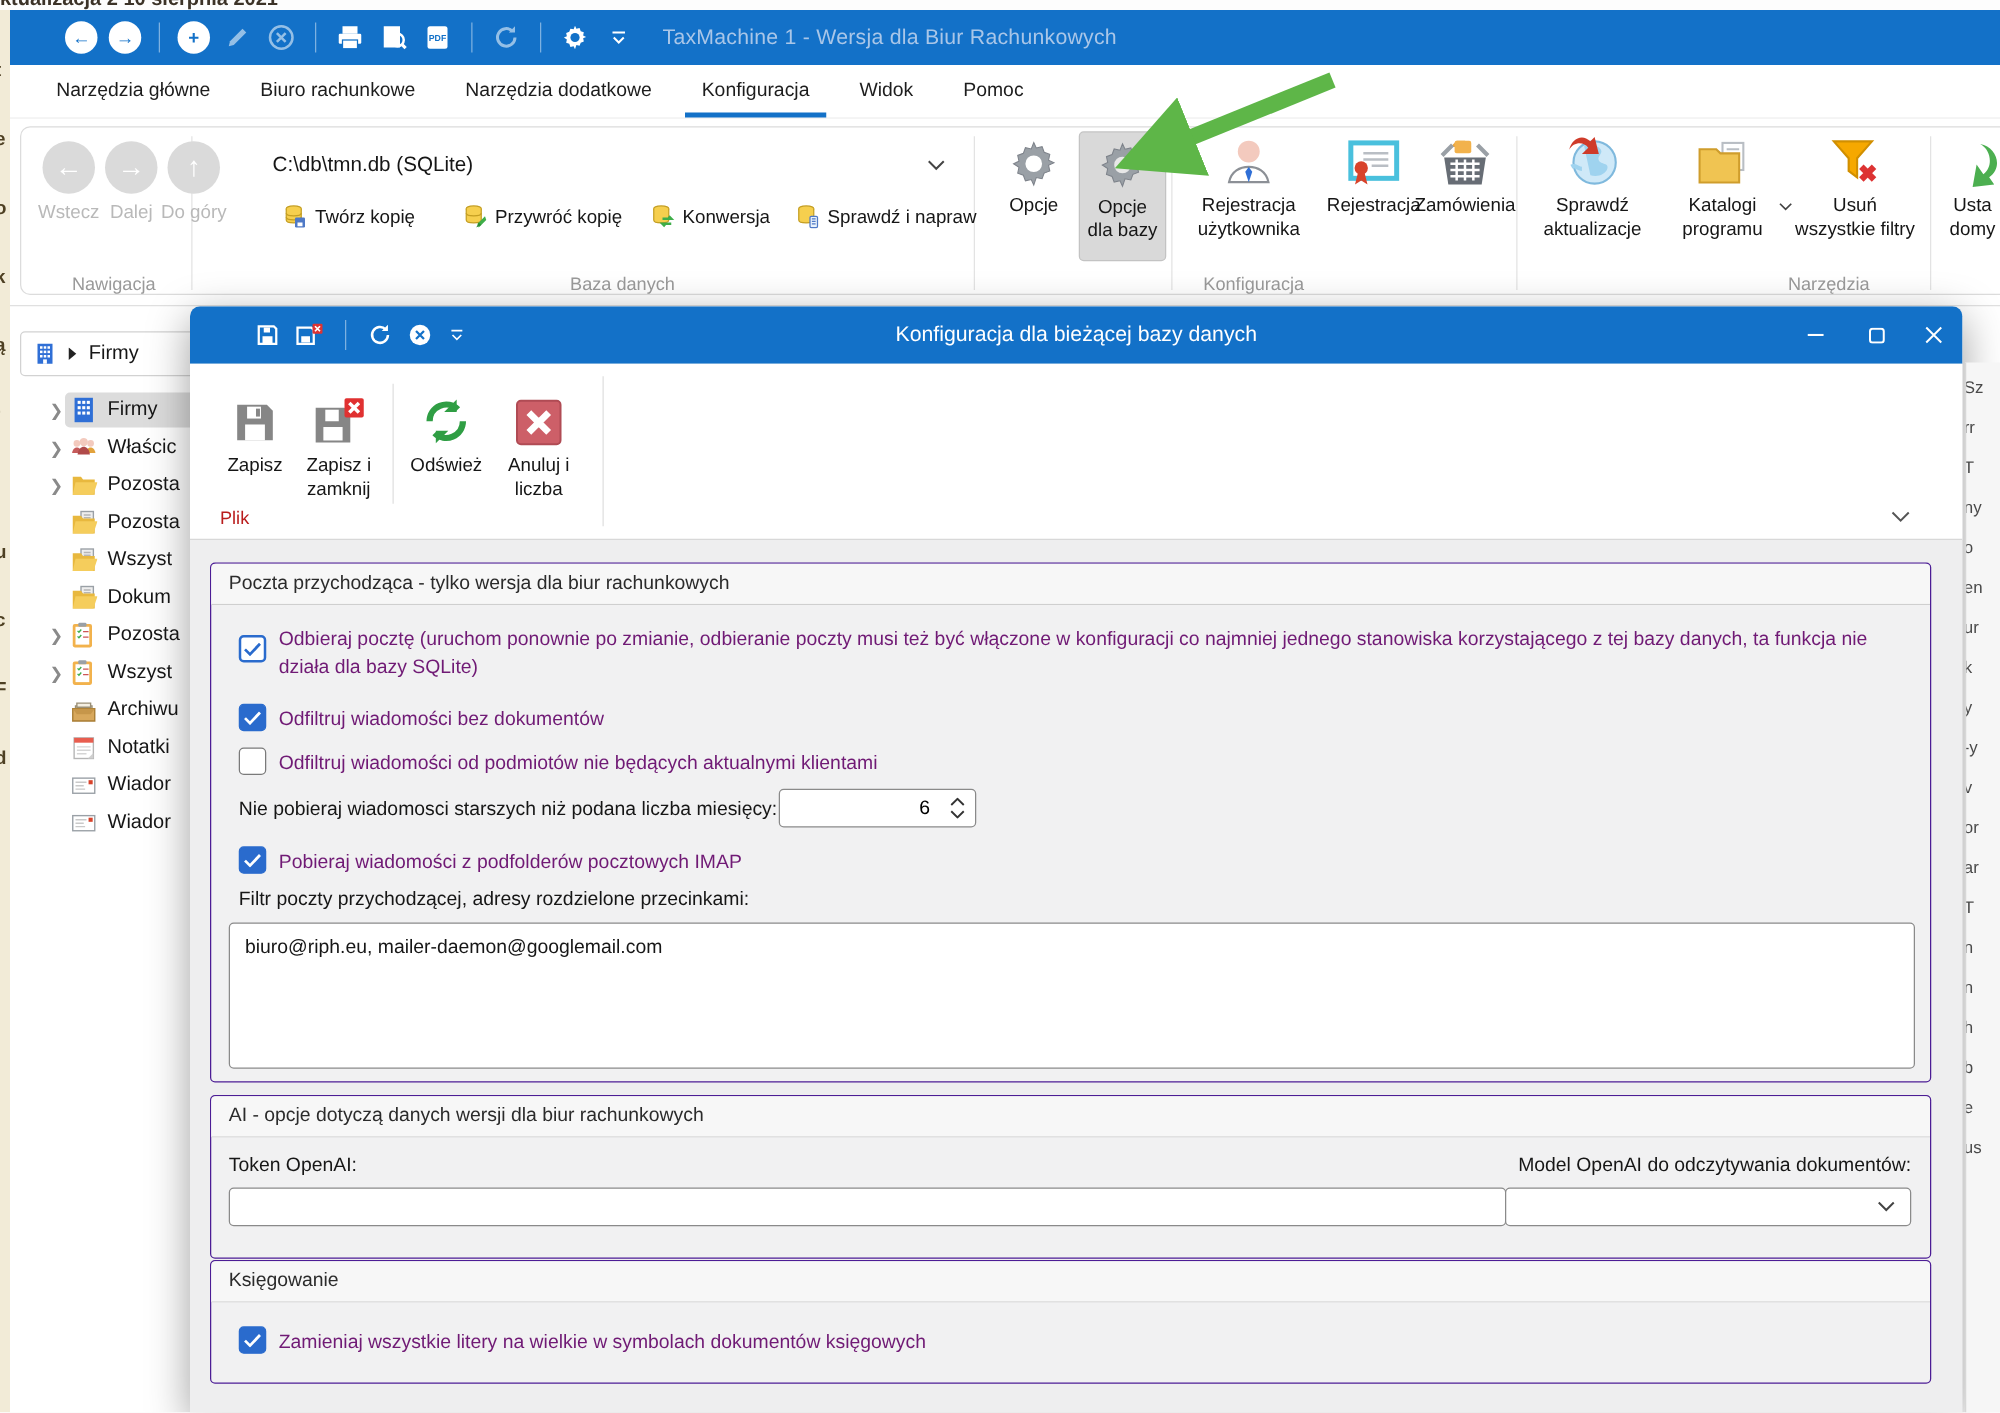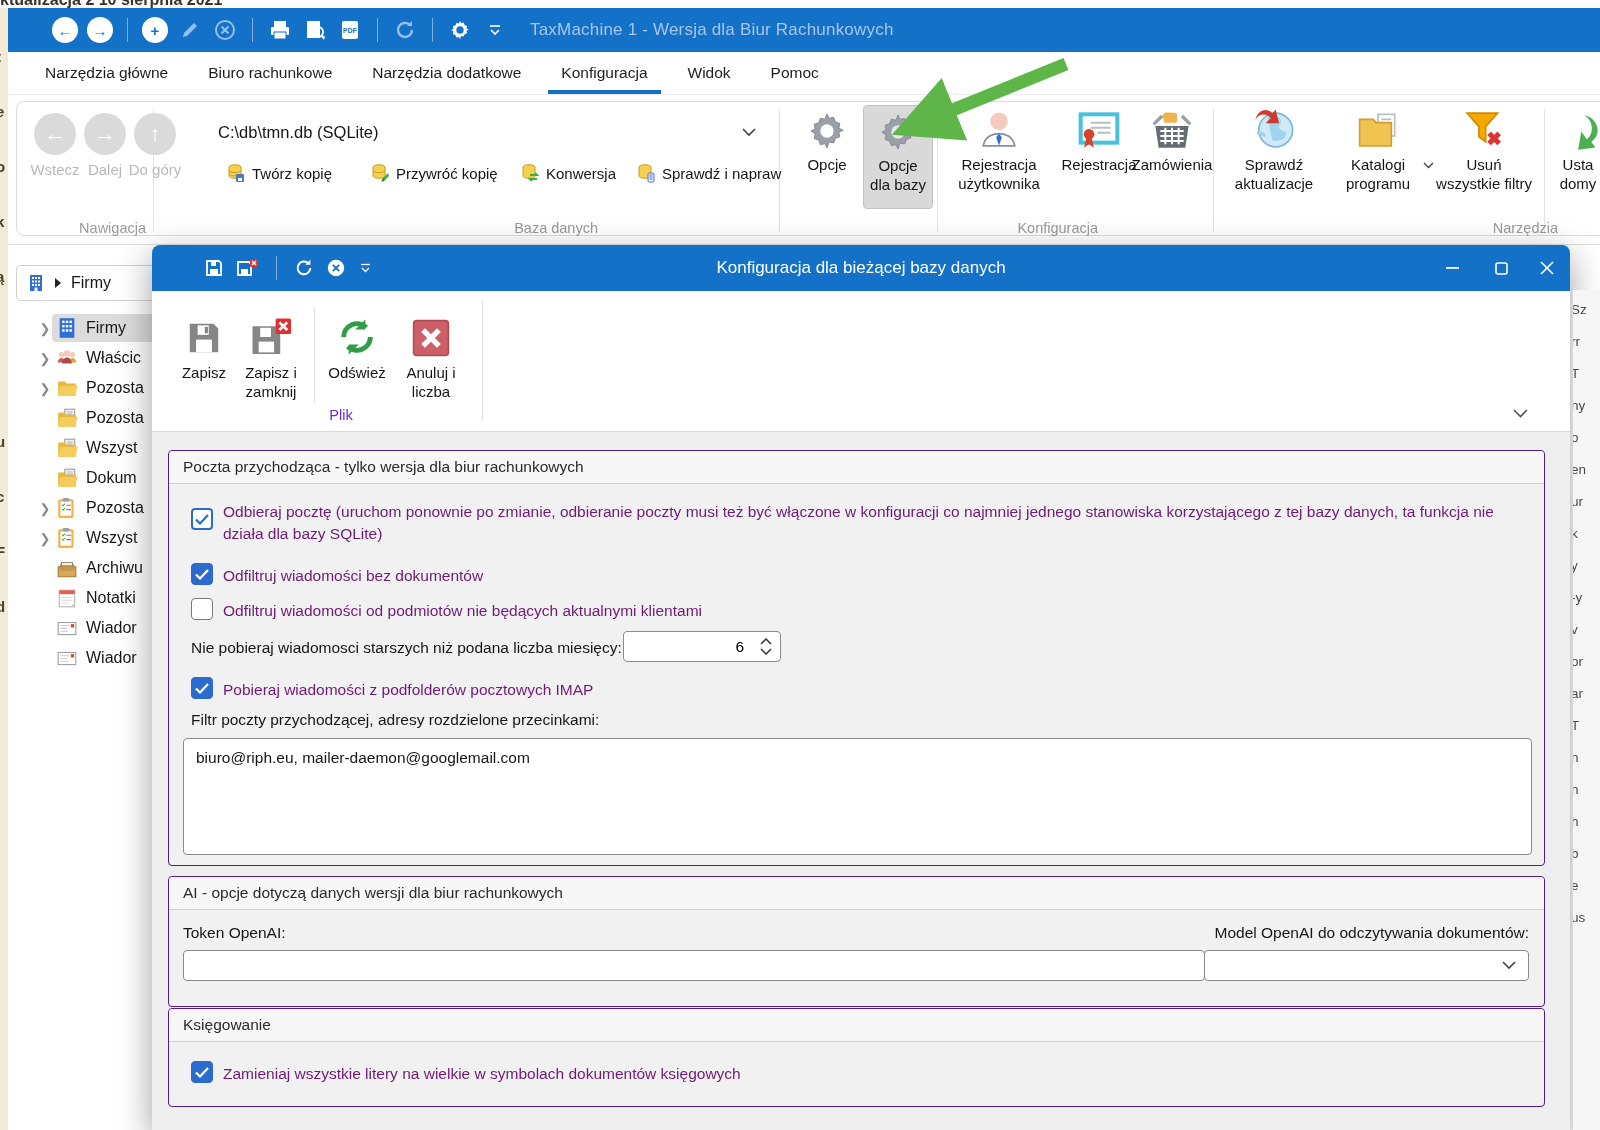--- a/index.html
+++ b/index.html
@@ -35,21 +35,21 @@
   #tabrow{left:0;top:44px;right:0;height:43px;background:#fff;border-bottom:1px solid #ececec;
     display:flex;align-items:stretch;padding-left:24px;gap:14px}
   .tab{display:flex;align-items:center;padding:0 13px;font-size:15.5px;color:#1d1d1d;cursor:default;
     border-bottom:4px solid transparent;padding-top:4px}
   .tab.active{border-bottom-color:#1371c8}
 
   
   #ribbon{left:0;top:87px;right:0;height:150px;background:#fff;border-bottom:1px solid #e0e0e0}
   #ribbon-frame{position:absolute;left:8px;top:6px;right:-10px;bottom:8px;border:1px solid #dcdcdc;border-radius:8px}
   .rsep{position:absolute;top:14px;bottom:12px;width:1px;background:#e3e3e3}
-  .grp-label{position:absolute;bottom:8px;font-size:14.5px;color:#9a9a9a;text-align:right}
+  .grp-label{position:absolute;bottom:8px;font-size:14.5px;color:#9a9a9a;text-align:center}
   .navcircle{width:42px;height:42px;border-radius:50%;background:#dadada;color:#fff;display:flex;
     align-items:center;justify-content:center;font-size:22px;font-weight:bold}
   .navbtn{position:absolute;top:18px;width:62px;display:flex;flex-direction:column;align-items:center;gap:6px;
     font-size:15px;color:#b9b9b9;text-align:center;line-height:18px}
   .combo{position:absolute;display:flex;align-items:center;font-size:16.5px;color:#161616}
   .dbbtn{position:absolute;top:68px;display:flex;align-items:center;gap:6px;font-size:15px;color:#161616;white-space:nowrap}
   .bigbtn{position:absolute;top:10px;display:flex;flex-direction:column;align-items:center;gap:4px;
     font-size:15px;color:#161616;text-align:center;line-height:19px}
   .bigbtn .ic{height:46px;display:flex;align-items:flex-end;justify-content:center}
   .pressed{background:#d9d9d9;border:1px solid #c3c3c3;border-radius:4px}
@@ -69,21 +69,21 @@
     box-shadow:0 10px 34px rgba(0,0,0,.38);overflow:hidden}
   #dlg-title{position:absolute;left:0;top:0;right:0;height:46px;background:#1371c8;display:flex;align-items:center}
   #dlg-title .mini{display:flex;align-items:center;gap:12px;margin-left:52px}
   #dlg-title .ttl{position:absolute;left:0;right:0;text-align:center;color:#fff;font-size:17px}
   .winctl{position:absolute;top:8px;width:30px;height:30px;display:flex;align-items:center;justify-content:center}
   #dlg-ribbon{position:absolute;left:0;top:46px;right:0;height:141px;background:#fff;border-bottom:1px solid #d8d8d8}
   .dlgbtn{position:absolute;top:10px;display:flex;flex-direction:column;align-items:center;gap:6px;
     font-size:15px;color:#161616;text-align:center;line-height:19px}
   .dlgbtn .ic{height:56px;display:flex;align-items:flex-end}
   .dsep{position:absolute;top:16px;height:96px;width:1px;background:#e0e0e0}
-  #plik-label{position:absolute;left:24px;top:114px;width:330px;text-align:center;font-size:14.5px;color:#6d28d9;top:116px}
+  #plik-label{position:absolute;left:24px;top:114px;width:330px;font-size:14.5px;color:#b91c1c;top:116px}
 
   .gbox{position:absolute;left:16px;width:1377px;border:1px solid #4c1d95;border-radius:4px;background:#f1f1f2}
   .gbox .ghead{height:33px;background:#f7f7f7;border-bottom:1px solid #cfcfcf;border-radius:4px 4px 0 0;
     display:flex;align-items:center;padding-left:14px;font-size:15.5px;color:#2b2b2b}
   .cb{width:22px;height:22px;border-radius:4px;border:1px solid #7a7a7a;background:#fff;display:flex;
     align-items:center;justify-content:center;flex:none}
   .cb.checked{background:#2a6bcd;border-color:#2a6bcd}
   .cb:not(.checked) svg{display:none}
   .cb.outline.checked{background:#fff;border:2px solid #2a6bcd}
   .cb.outline.checked svg polyline{stroke:#2a6bcd}

